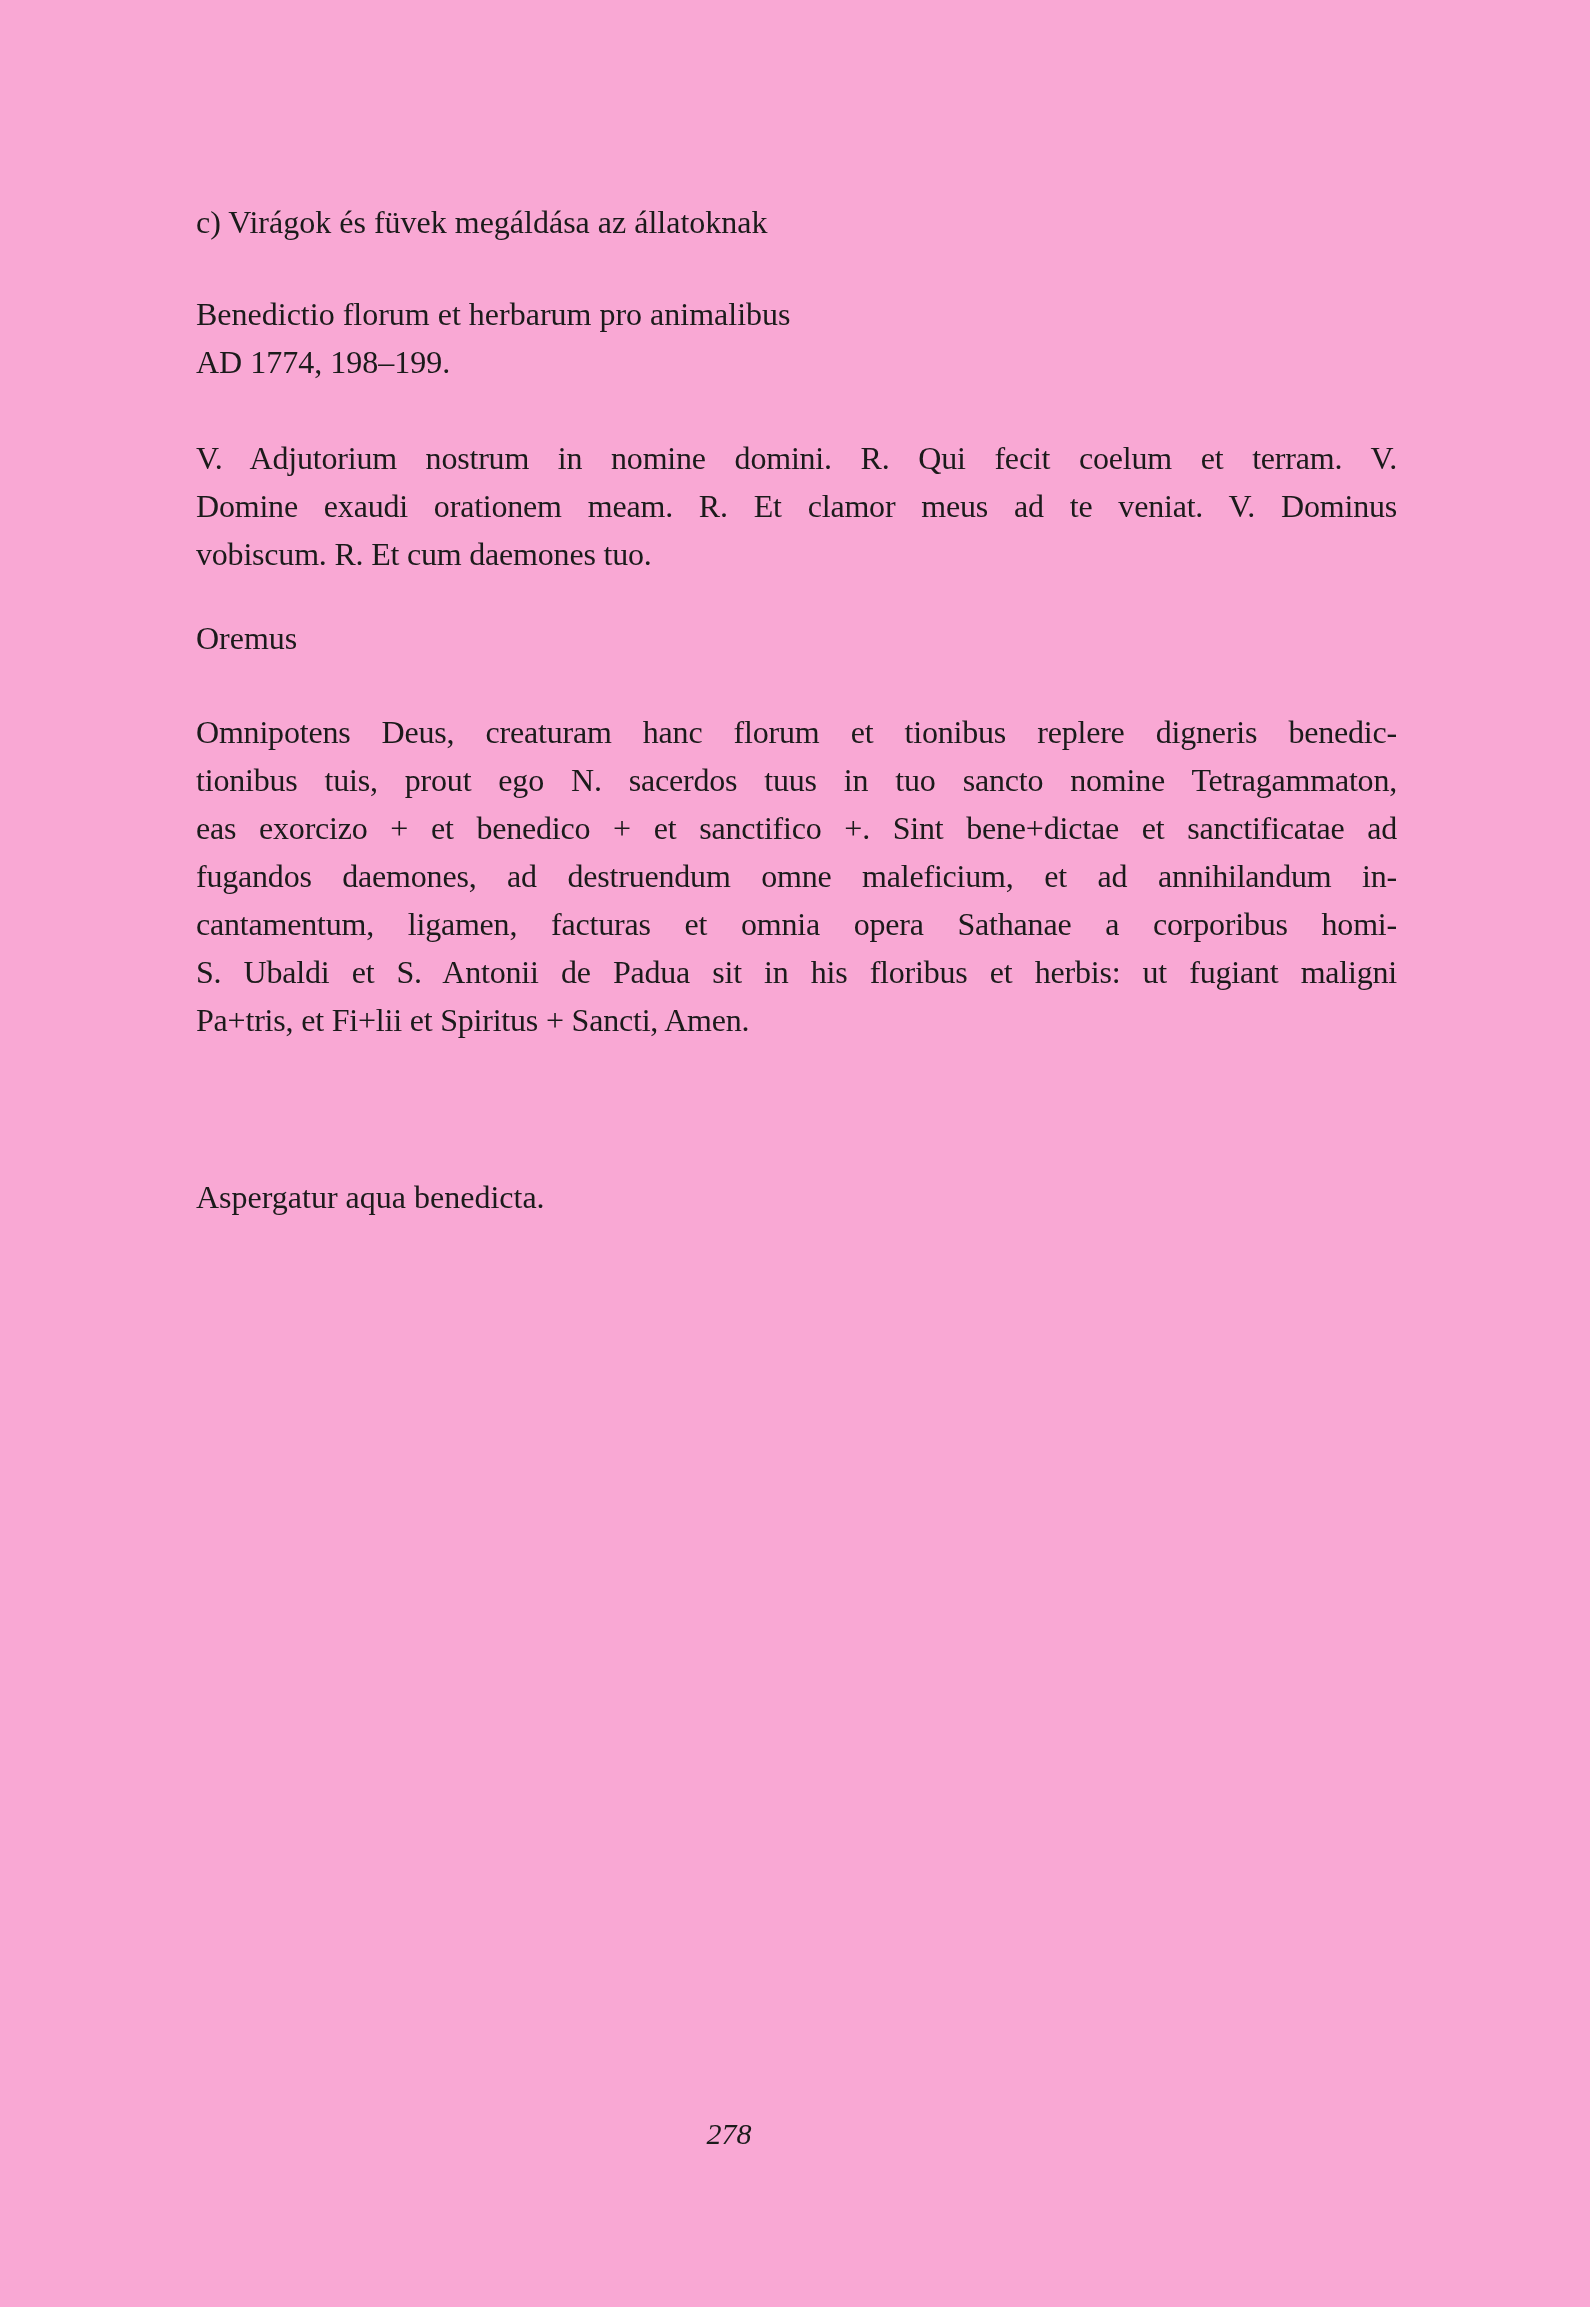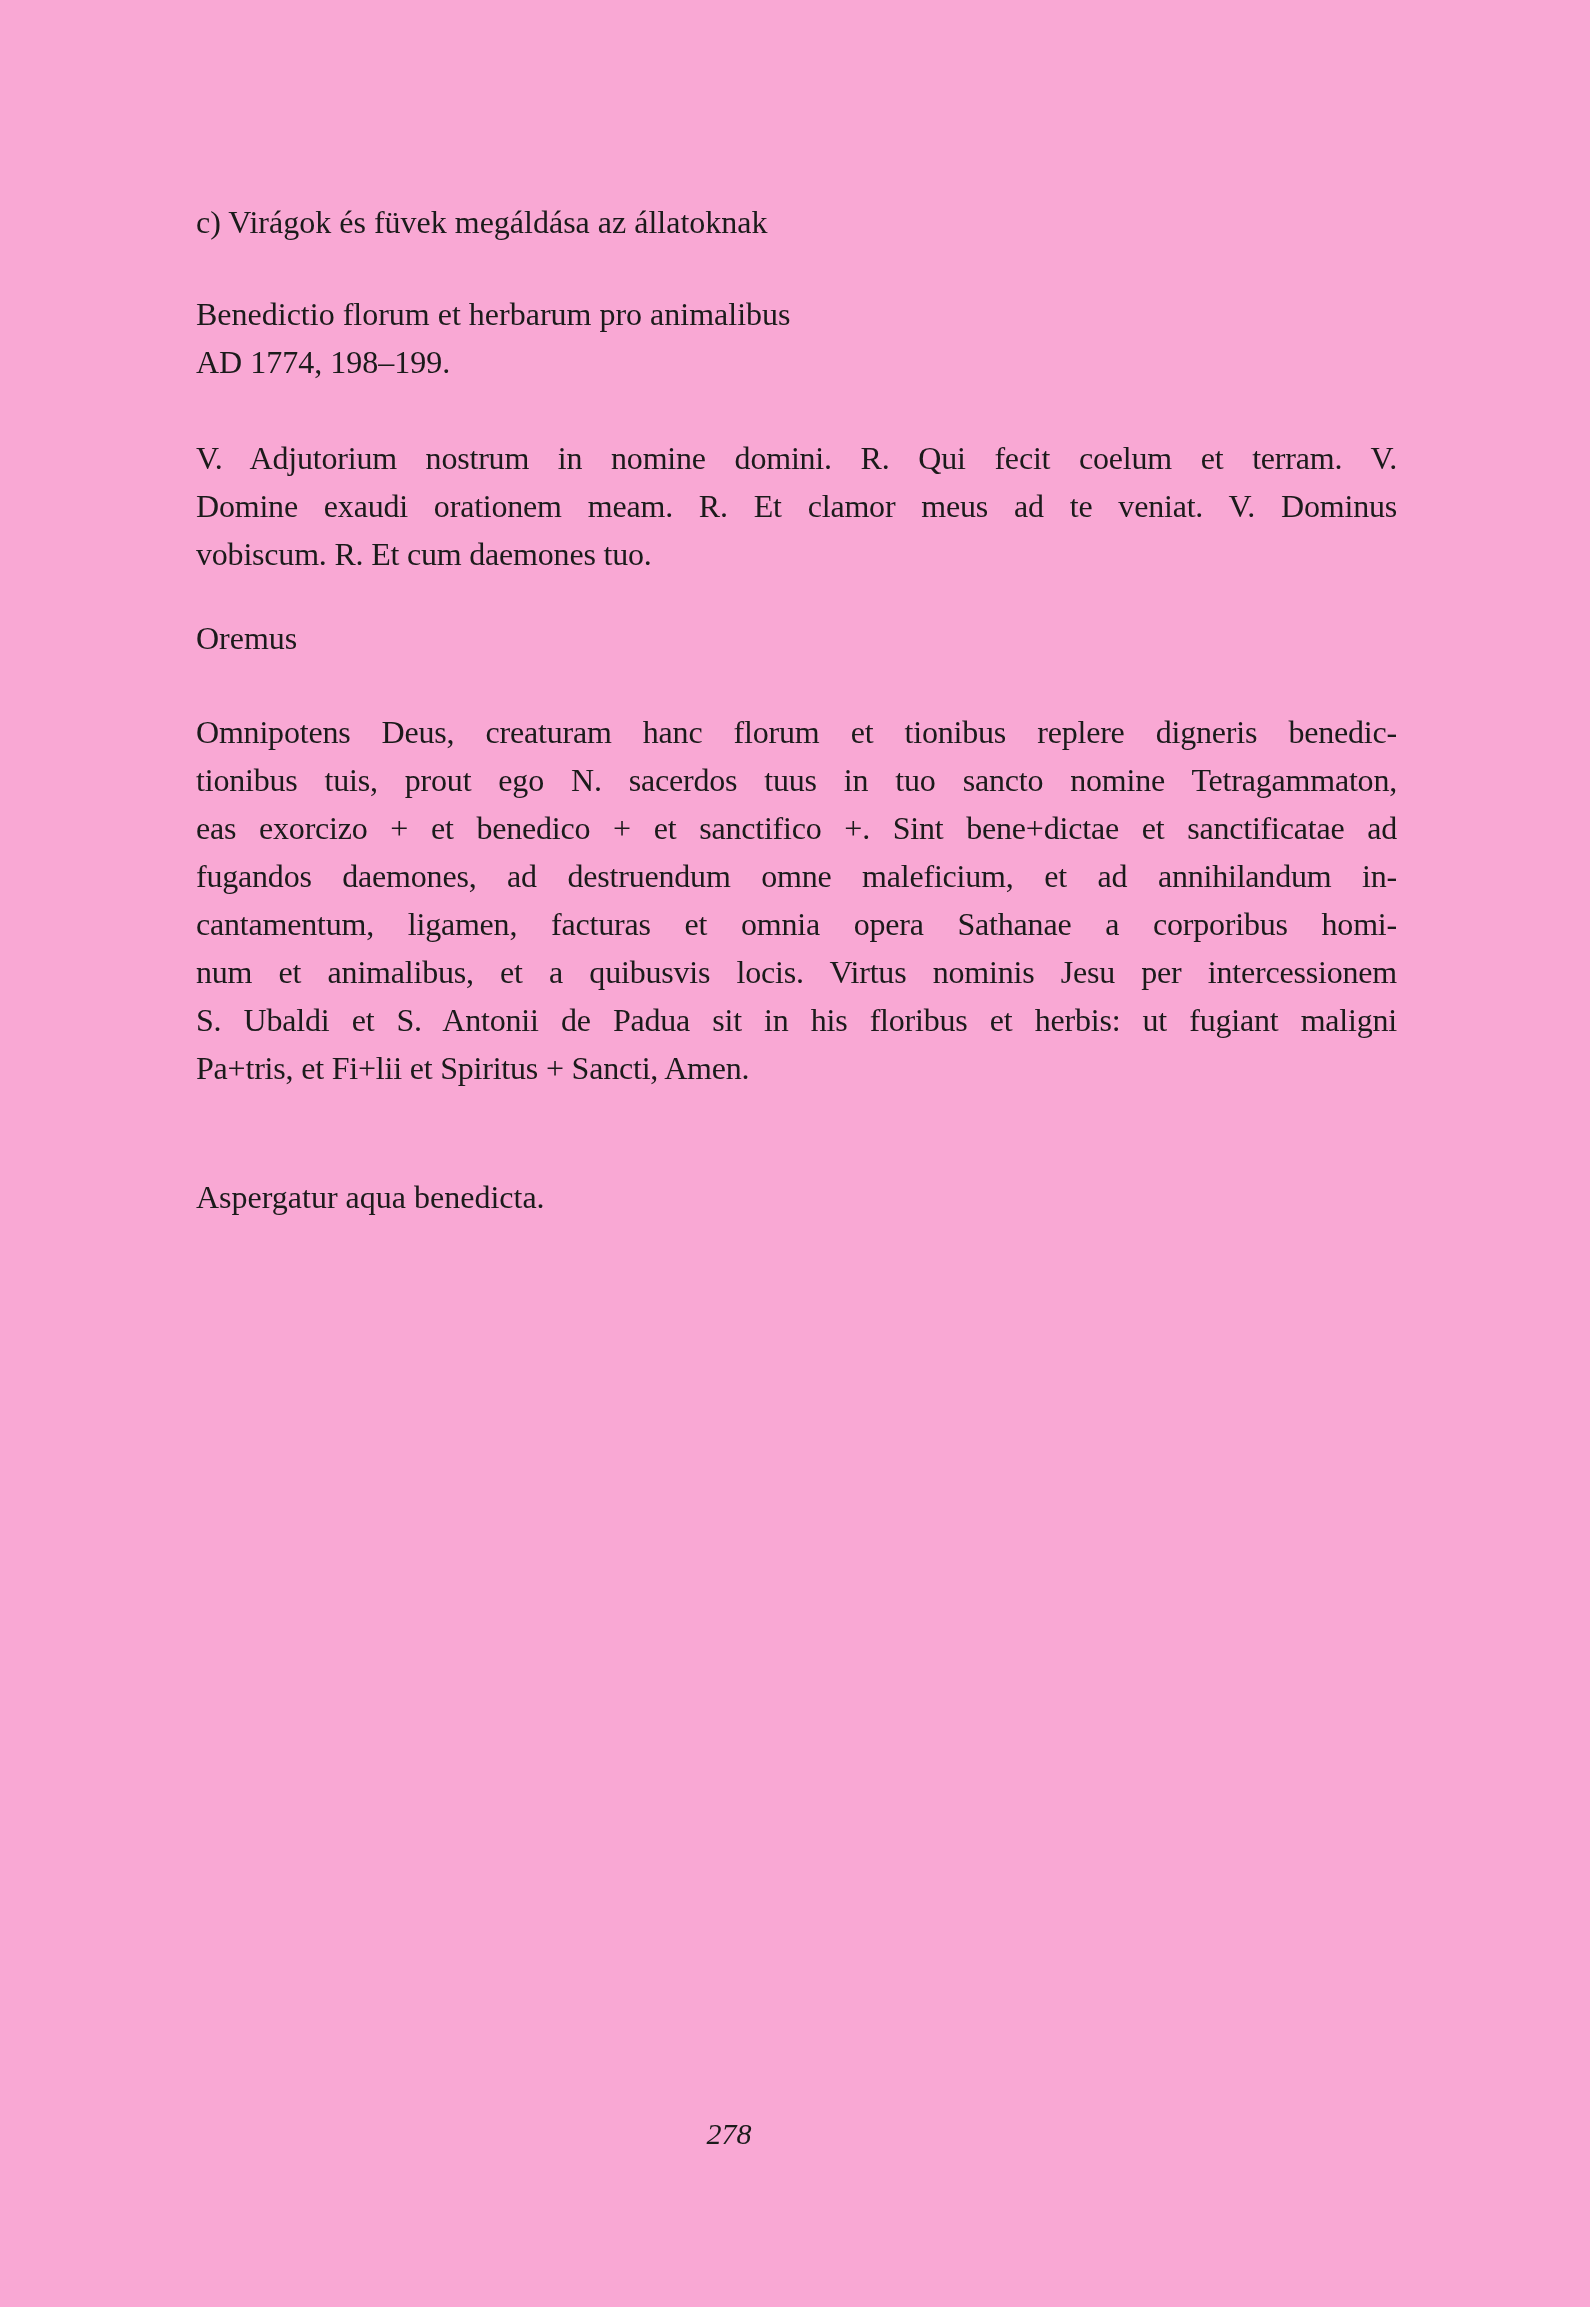--- a/index.html
+++ b/index.html
@@ -69,21 +69,20 @@
   </div>
 
   <div class="textblock single-line" style="top: 614px;">Oremus</div>
 
   <div class="textblock para tight" style="top: 708px;">
     <div class="line">Omnipotens Deus, creaturam hanc florum et tionibus replere digneris benedic-</div>
     <div class="line">tionibus tuis, prout ego N. sacerdos tuus in tuo sancto nomine Tetragammaton,</div>
     <div class="line">eas exorcizo + et benedico + et sanctifico +. Sint bene+dictae et sanctificatae ad</div>
     <div class="line">fugandos daemones, ad destruendum omne maleficium, et ad annihilandum in-</div>
     <div class="line">cantamentum, ligamen, facturas et omnia opera Sathanae a corporibus homi-</div>
-    <div class="line">num et animalibus, et a quibusvis locis. Virtus nominis Jesu per intercessionem</div>
     <div class="line">S. Ubaldi et S. Antonii de Padua sit in his floribus et herbis: ut fugiant maligni</div>
     <div class="line last">Pa+tris, et Fi+lii et Spiritus + Sancti, Amen.</div>
   </div>
 
   <div class="textblock single-line" style="top: 1173px;">Aspergatur aqua benedicta.</div>
 
   <div class="pagenum" style="top: 2112px;">278</div>
 
 </div>
 

